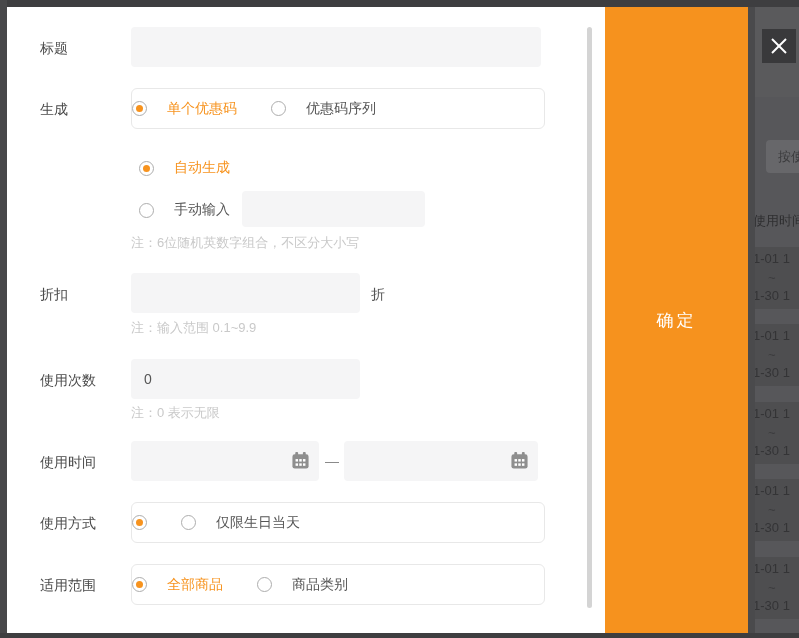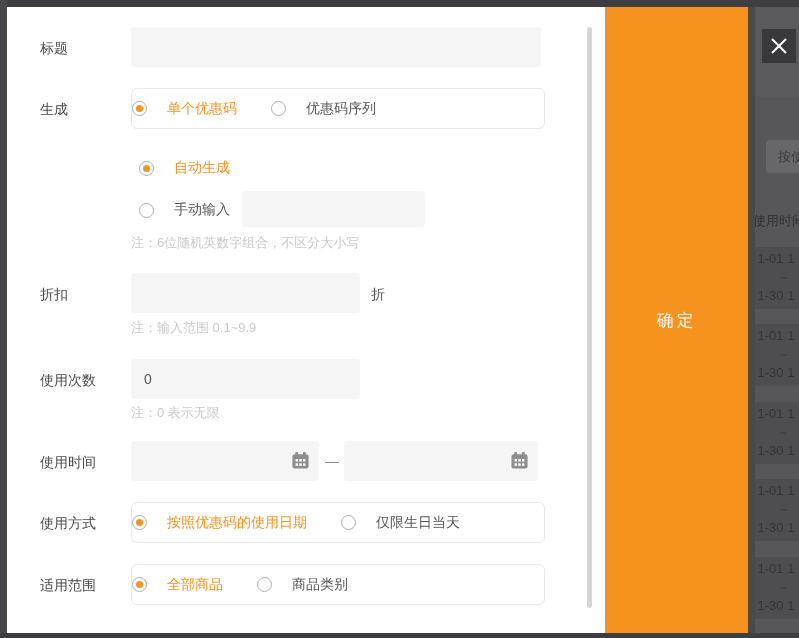--- a/index.html
+++ b/index.html
@@ -12,21 +12,21 @@
   .bg-zone{ position:absolute; left:755px; top:7px; width:44px; height:626px;
             background:#57575a; overflow:hidden; }
   .bg-topband{ position:absolute; left:0; top:0; width:44px; height:90px; background:#5a5a5c; }
   .bg-filter-btn{ position:absolute; left:11px; top:133px; width:44px; height:33px;
                   background:#67676a; border-radius:4px; color:#3a3a3c; font-size:13px;
                   line-height:33px; padding-left:12px; white-space:nowrap; overflow:hidden; }
   .bg-colhead{ position:absolute; left:-2px; top:205px; font-size:13px; color:#2f2f31;
                white-space:nowrap; }
   .bg-rowband{ position:absolute; left:0; width:44px; height:62px; background:#4e4e50;
                display:flex; flex-direction:column; justify-content:center;
-               font-size:13px; color:#343436; line-height:1.45; white-space:nowrap;align-items:center; }
+               font-size:13px; color:#343436; line-height:1.45; white-space:nowrap; }
   .bg-rowband .d{ margin-left:-2px; }
   .bg-rowband .tilde{ margin-left:13px; color:#3c3c3e; }
   .edge-top{ position:absolute; left:0; top:0; width:799px; height:7px; background:#3e3e40; }
   .edge-bottom{ position:absolute; left:0; top:633px; width:799px; height:5px; background:#3e3e40; }
   .edge-left{ position:absolute; left:0; top:0; width:7px; height:638px; background:#48484a; }
 
   
   .close-btn{ position:absolute; left:762px; top:29px; width:34px; height:34px;
               background:#39393b; display:flex; align-items:center; justify-content:center;
               cursor:pointer; z-index:5; }
@@ -178,21 +178,20 @@
         <rect x="4.8" y="13" width="2.6" height="2.6" fill="#ffffff"></rect>
         <rect x="8.7" y="13" width="2.6" height="2.6" fill="#ffffff"></rect>
         <rect x="12.6" y="13" width="2.6" height="2.6" fill="#ffffff"></rect>
       </svg>
     </div>
 
     <div class="flabel" style="top:508px">使用方式</div>
     <div class="optbox" style="top:495px">
       <div class="opt sel">
         <span class="radio"></span>
-        <span class="olabel">按照优惠码的使用日期</span>
       </div>
       <div class="opt">
         <span class="radio"></span>
         <span class="olabel">仅限生日当天</span>
       </div>
     </div>
 
     <div class="flabel" style="top:570px">适用范围</div>
     <div class="optbox" style="top:557px">
       <div class="opt sel">

